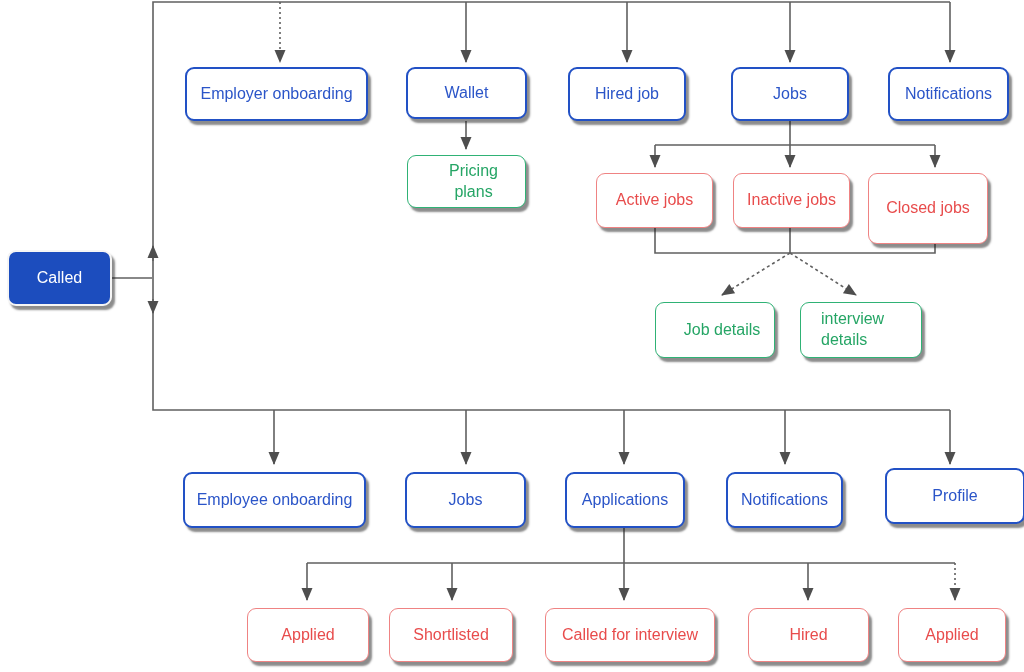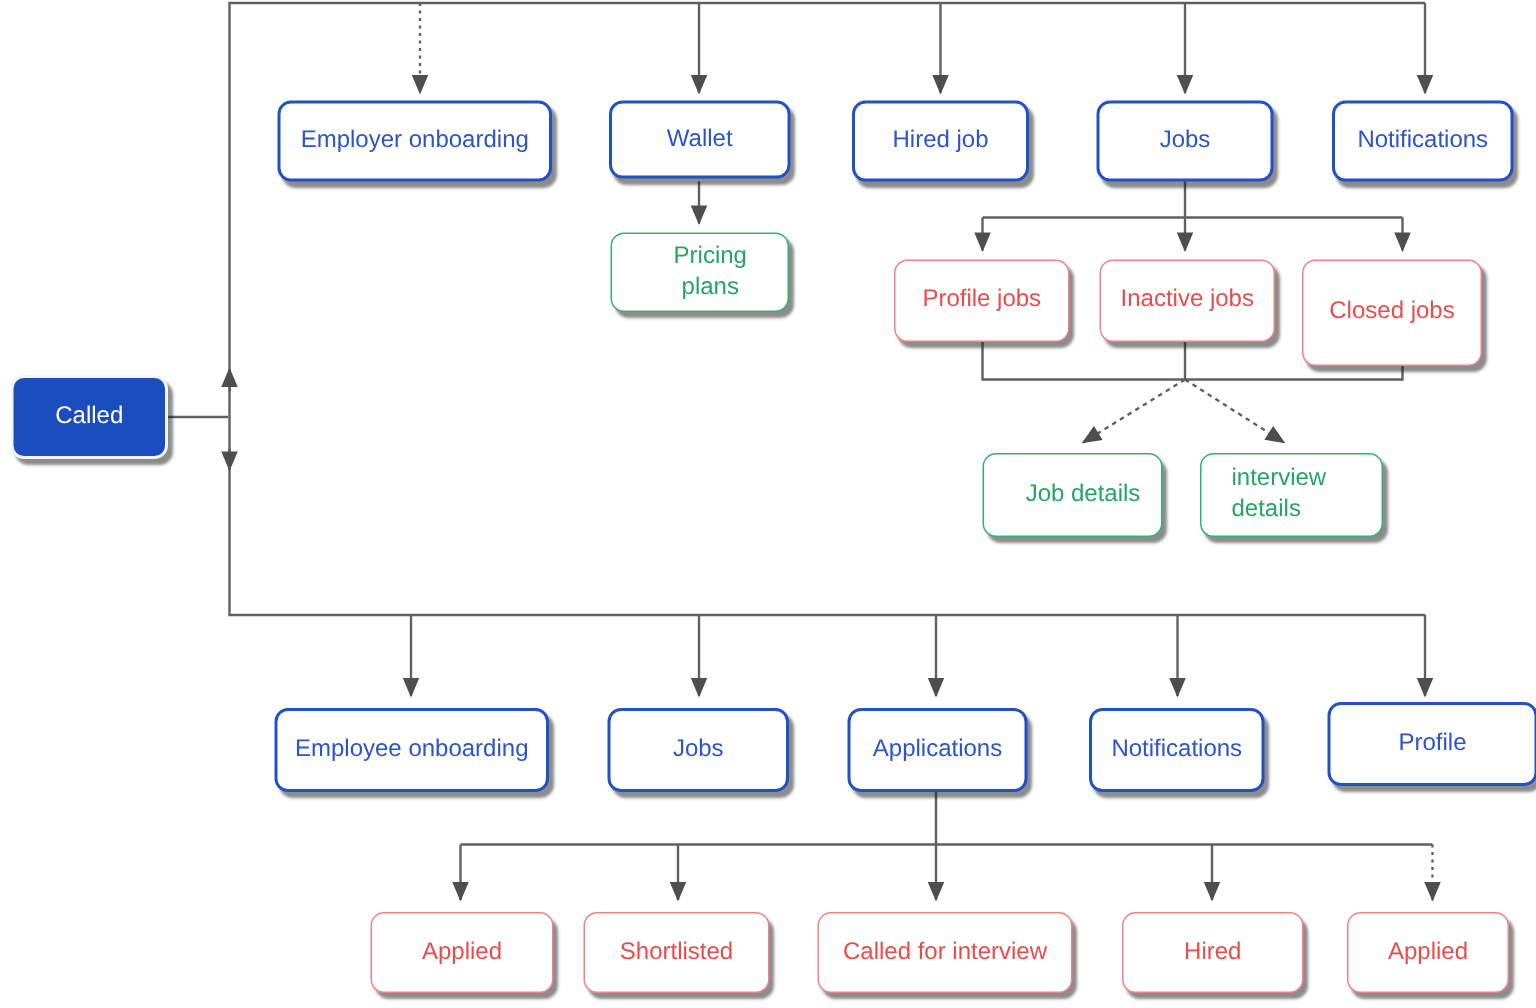--- a/index.html
+++ b/index.html
@@ -76,21 +76,21 @@
   </svg>
 
   <div class="node blue" style="left:185px;top:67px;width:183px;height:54px">Employer onboarding</div>
   <div class="node blue" style="left:406px;top:67px;width:121px;height:52px">Wallet</div>
   <div class="node blue" style="left:568px;top:67px;width:118px;height:54px">Hired job</div>
   <div class="node blue" style="left:731px;top:67px;width:118px;height:54px">Jobs</div>
   <div class="node blue" style="left:888px;top:67px;width:121px;height:54px">Notifications</div>
 
   <div class="node green" style="left:407px;top:155px;width:119px;height:53px">Pricing plans</div>
 
-  <div class="node red" style="left:596px;top:173px;width:117px;height:55px">Profile jobs</div>
+  <div class="node red" style="left:596px;top:173px;width:117px;height:55px">Active jobs</div>
   <div class="node red" style="left:733px;top:173px;width:117px;height:55px">Inactive jobs</div>
   <div class="node red" style="left:868px;top:173px;width:120px;height:71px">Closed jobs</div>
 
   <div class="node green" style="left:655px;top:302px;width:120px;height:56px">Job details</div>
   <div class="node green align-left" style="left:800px;top:302px;width:122px;height:56px">interview details</div>
 
   <div class="node primary" style="left:7px;top:250px;width:105px;height:56px">Called</div>
 
   <div class="node blue" style="left:183px;top:472px;width:183px;height:56px">Employee onboarding</div>
   <div class="node blue" style="left:405px;top:472px;width:121px;height:56px">Jobs</div>

